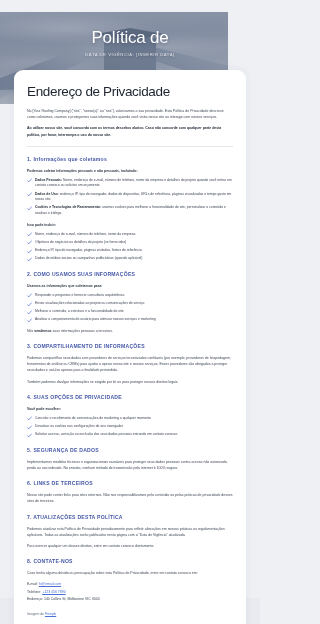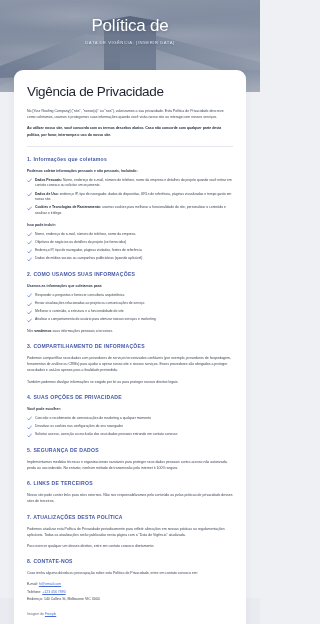--- a/index.html
+++ b/index.html
@@ -7,22 +7,22 @@
   body {
     font-family: "Liberation Sans", sans-serif;
     background: #eef0f4;
     overflow: hidden;
     position: relative;
   }
 
   
   .hero {
     position: absolute;
-    top: 0; left: 0;
-    width: 260px; height: 92px;
+    top: 12px; left: 0;
+    width: 228px; height: 92px;
     overflow: hidden;
     background: linear-gradient(176deg, #97a1b3 0%, #8e99ad 28%, #9aa4b6 52%, #b4bcc9 78%, #c6ccd6 100%);
   }
   .hero-clouds {
     position: absolute; inset: 0;
     background:
       radial-gradient(ellipse 120px 22px at 30% 18%, rgba(255,255,255,.22), transparent 70%),
       radial-gradient(ellipse 150px 18px at 72% 38%, rgba(255,255,255,.16), transparent 70%),
       radial-gradient(ellipse 100px 14px at 15% 56%, rgba(255,255,255,.13), transparent 70%),
       radial-gradient(ellipse 90px 12px at 88% 66%, rgba(255,255,255,.10), transparent 70%);
@@ -196,21 +196,21 @@
   <div class="hero-overlay"></div>
   <div class="hero-text">
     <div class="hero-title">Política de</div>
     <div class="hero-sub">DATA DE VIGÊNCIA: [INSERIR DATA]</div>
   </div>
 </div>
 
 <div class="footer-strip"></div>
 
 <div class="card">
-  <h1 class="doc-title">Vigência de Privacidade</h1>
+  <h1 class="doc-title">Endereço de Privacidade</h1>
 
   <p class="body">Na [Your Roofing Company] ("nós", "nosso(a)" ou "nos"), valorizamos a sua privacidade. Esta Política de Privacidade descreve como coletamos, usamos e protegemos suas informações quando você visita nosso site ou interage com nossos serviços.</p>
   <p class="body"><b>Ao utilizar nosso site, você concorda com os termos descritos abaixo. Caso não concorde com qualquer parte desta política, por favor, interrompa o uso do nosso site.</b></p>
 
   <div class="hr"></div>
 
   <div id="sections-root">
       <h2 class="sec first">1. Informações que coletamos</h2>
       <p class="lead">Podemos coletar informações pessoais e não pessoais, incluindo:</p>
       <ul class="checks">

